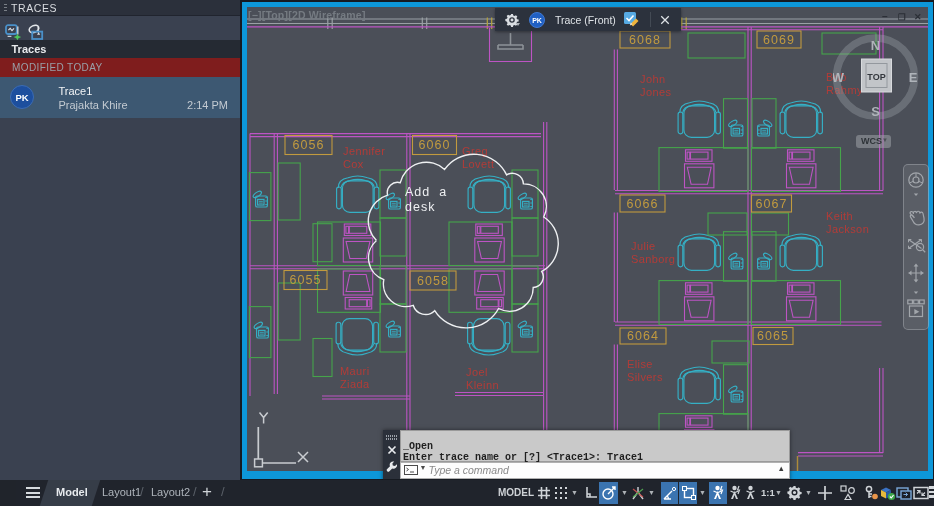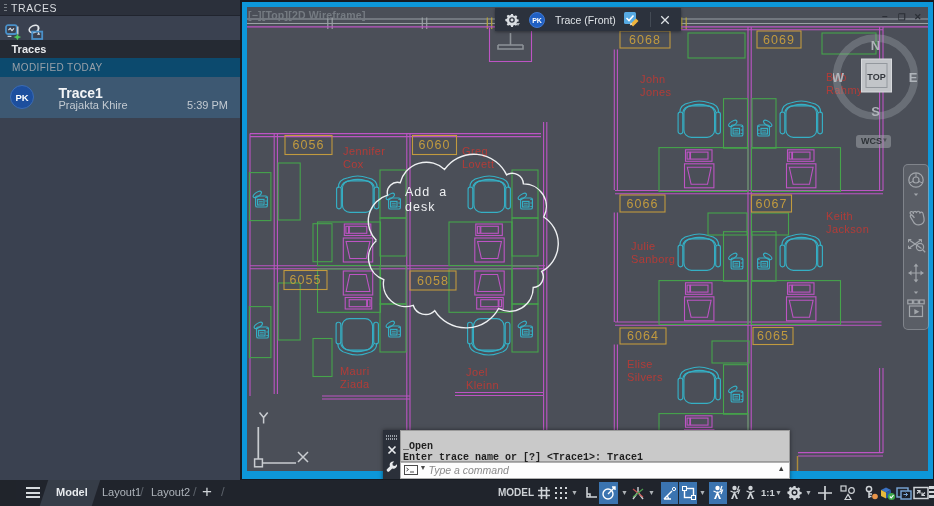--- a/index.html
+++ b/index.html
@@ -18,28 +18,28 @@
     <path d="M12.8,2.6 V10.6 M2.6,12.4 H6.4" stroke="#c8cdd4" stroke-width="1.4"></path>
     <path d="M12.4,9.4 L13.5,12 L16.2,13.1 L13.5,14.2 L12.4,16.4 L11.3,14.2 L8.6,13.1 L11.3,12 Z" fill="#4cc45a"></path>
     <ellipse cx="29" cy="5" rx="5" ry="3.4" fill="none" stroke="#e2e6ea" stroke-width="1.6" transform="rotate(-24 29 5)"></ellipse>
     <path d="M33.2,3 V8.4" stroke="#e2e6ea" stroke-width="1.4"></path>
     <rect x="27.2" y="7.6" width="10" height="7.4" fill="none" stroke="#4a90c8" stroke-width="1.8"></rect>
     <path d="M33.6,8.2 l1.6,2.6 h-3.2 Z" fill="#e2e6ea"></path>
   </svg>
   <div class="abs" style="left:0;top:40px;width:240px;height:17.5px;background:#252a33;color:#e8eaed;font-size:11px;font-weight:bold">
         <span style="position:absolute;left:11.5px;top:2.5px">Traces</span>
       </div>
-  <div class="abs" style="left:0;top:57.5px;width:240px;height:19px;background:#0c4a6e;color:#99a0a8;font-size:10px;letter-spacing:0.4px">
+  <div class="abs" style="left:0;top:57.5px;width:240px;height:19px;background:#7f1d1d;color:#99a0a8;font-size:10px;letter-spacing:0.4px">
         <span style="position:absolute;left:12px;top:4.5px">MODIFIED TODAY</span>
       </div>
   <div class="abs" style="left:0;top:76.5px;width:240px;height:41px;background:#3d5872">
     <div class="abs" style="left:10px;top:8.5px;width:24px;height:24px;border-radius:50%;background:#1d4f9e;border:1.5px solid #3c6cb4;color:#fff;font-size:9.5px;font-weight:bold;text-align:center;line-height:23px">PK</div>
-    <div class="abs" style="left:58.5px;top:8px;color:#f2f4f6;font-size:14px;font-weight:bold">Trace1</div>
+    <div class="abs" style="left:58.5px;top:8px;color:#f2f4f6;font-size:11px;font-weight:normal">Trace1</div>
     <div class="abs" style="left:58.5px;top:22.5px;color:#c3cad1;font-size:11px">Prajakta Khire</div>
-    <div class="abs" style="right:12px;top:22.5px;color:#c3cad1;font-size:11px">5:39 PM</div>
+    <div class="abs" style="right:12px;top:22.5px;color:#c3cad1;font-size:11px">2:14 PM</div>
   </div>
 </div>
 
 <div class="abs" style="left:240px;top:0;width:694px;height:480px;background:#161a21">
   <div class="abs" style="left:1.5px;top:1.5px;width:691px;height:477.5px;background:#0d97d9"></div>
   <div class="abs" style="left:6.5px;top:6.5px;width:681px;height:464.5px;background:#4b4f58;overflow:hidden">
     <div class="abs" style="left:-6.5px;top:-6.5px;width:694px;height:480px">
           <svg width="694" height="480" viewBox="0 0 694 480" style="position:absolute;left:0;top:0" font-family="&quot;Liberation Sans&quot;,sans-serif">
 <defs>
 <g id="chair" fill="none" stroke="#35b0c5" stroke-width="1.15">

